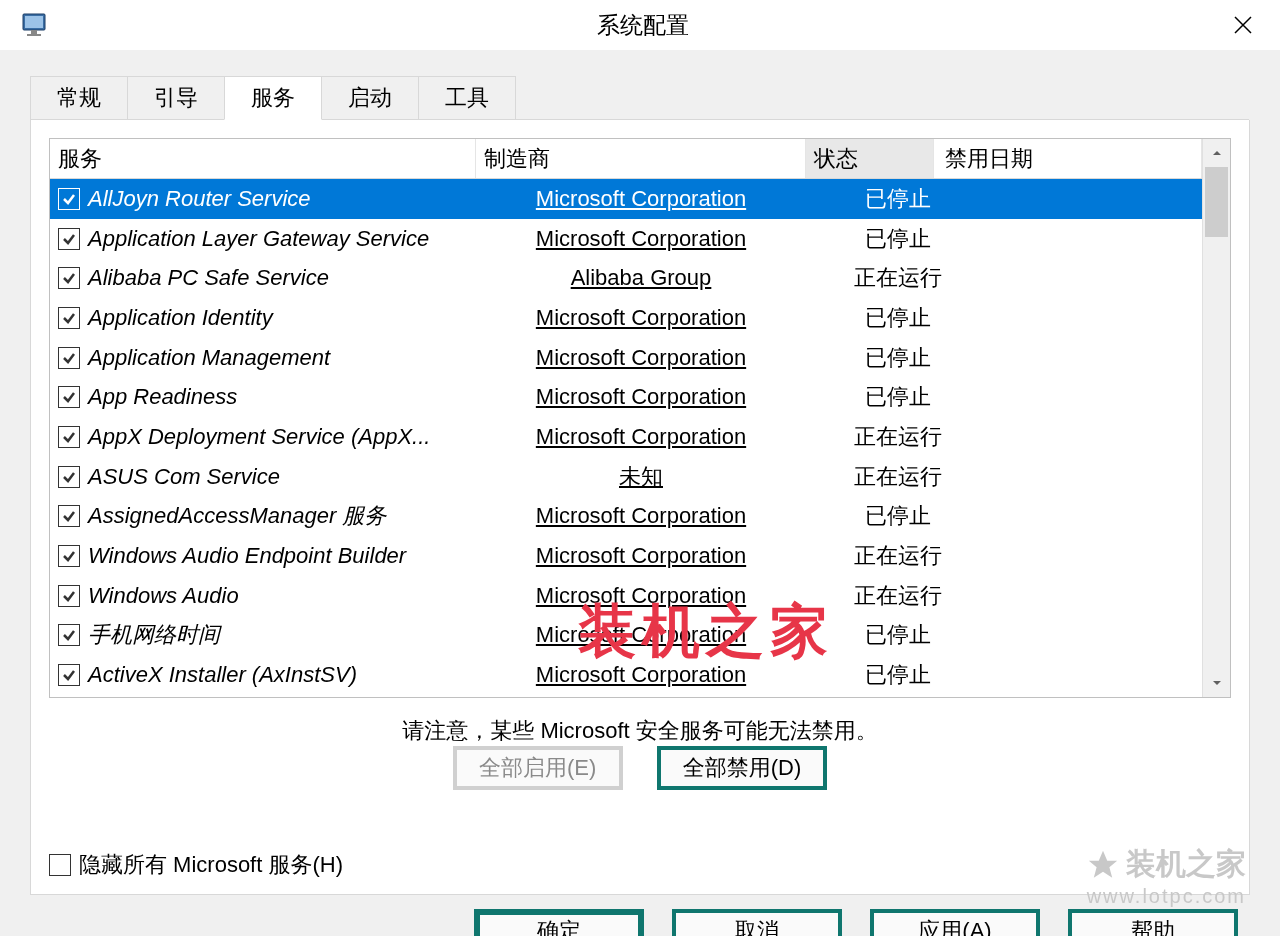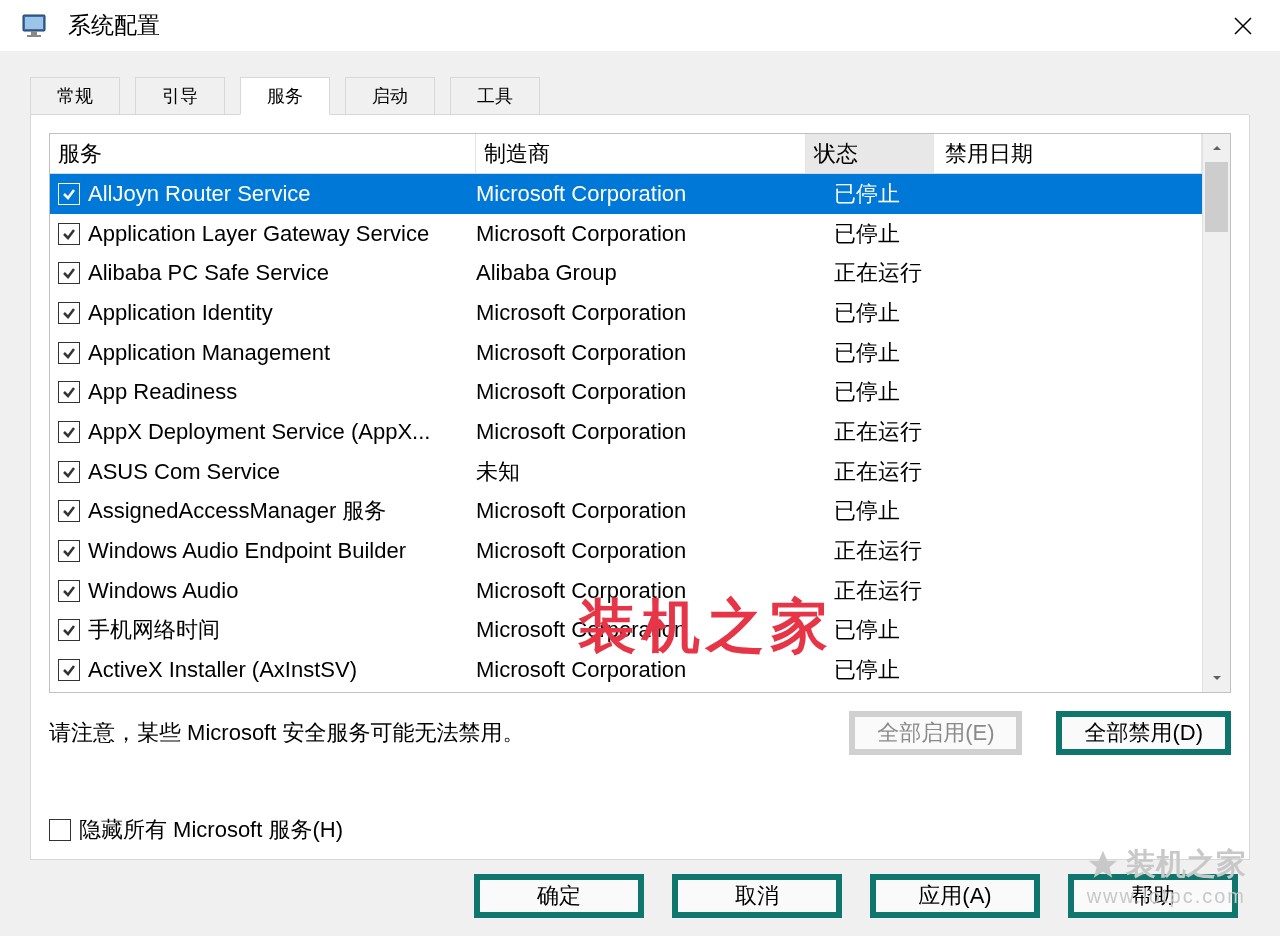--- a/index.html
+++ b/index.html
@@ -1,59 +1,59 @@
 <!DOCTYPE html>
 <html><head>
 <meta charset="utf-8">
 <style>
 * { box-sizing: border-box; margin: 0; padding: 0; }
 html, body { width: 1280px; height: 936px; font-family: "Segoe UI","Microsoft YaHei",sans-serif; background: #fff; overflow: hidden; }
-.window { width: 1280px; height: 936px; background: #fff; display: flex; flex-direction: column; }
+.window { width: 1280px; height: 936px; background: #fff; display: flex; flex-direction: column; text-align: center; }
 .titlebar { height: 54px; display: flex; align-items: center; padding: 0 12px 0 20px; }
 .titleicon { width: 30px; height: 26px; margin-right: 18px; }
 .title { font-size: 23px; color: #000; flex: 1; }
 .closebtn { width: 50px; height: 50px; display: flex; align-items: center; justify-content: center; font-size: 24px; cursor: pointer; }
 .closex { stroke: #000; stroke-width: 1.5; }
 .body { flex: 1; background: #f0f0f0; padding: 0 0 18px 0; display: flex; flex-direction: column; }
 .tabs { display: flex; align-items: flex-end; padding: 26px 0 0 30px; }
-.tab { padding: 6px 26px; font-size: 18px; color: #000; background: #f0f0f0; border: 1px solid #d8d8d8; margin-right: 16px; cursor: pointer; position: relative; }
+.tab { padding: 6px 26px; font-size: 22px; color: #000; background: #f0f0f0; border: 1px solid #d8d8d8; margin-right: 0; cursor: pointer; position: relative; }
 .tab + .tab { margin-left: -1px; }
 .tab.active { background: #fff; border-bottom: 1px solid #fff; z-index: 2; }
 .tabpanelwrap { margin: 0 30px 0 30px; background: #fff; border: 1px solid #d8d8d8; border-top: none; flex: 1; display: flex; flex-direction: column; padding: 18px 18px 14px 18px; position: relative; }
 .tabtopborder { position: absolute; top: -1px; left: 0; right: 0; height: 1px; background: #d8d8d8; }
 .tablewrap { border: 1px solid #c0c0c0; flex: 0 0 560px; display: flex; position: relative; }
 .tableinner { flex: 1; overflow: hidden; display: flex; flex-direction: column; }
 .theader { display: flex; height: 40px; border-bottom: 1px solid #d8d8d8; font-size: 22px; color: #000; }
 .th { display: flex; align-items: center; padding-left: 8px; border-right: 1px solid #e5e5e5; }
 .th0 { width: 426px; }
 .th1 { width: 330px; }
 .th2 { width: 128px; background: #e8e8e8; }
 .th3 { flex: 1; padding-left: 11px; }
 .tbody { flex: 1; overflow: hidden; }
 .row { display: flex; height: 39.7px; align-items: center; font-size: 22px; color: #000; }
 .row.sel { background: #0078d7; color: #fff; }
 .cell { white-space: nowrap; overflow: hidden; text-overflow: ellipsis; }
-.c0 { width: 426px; display: flex; align-items: center; padding-left: 8px; }
-.c1 { width: 330px; padding-left: 0; }
+.c0 { width: 426px; display: flex; align-items: center; padding-left: 8px; font-style: italic; }
+.c1 { width: 330px; padding-left: 0; text-decoration: underline; }
 .c2 { width: 128px; padding-left: 0; margin-left: 28px; }
 .c3 { flex: 1; }
 .chk { width: 22px; height: 22px; border: 1.5px solid #333; background: #fff; margin-right: 8px; display: flex; align-items: center; justify-content: center; flex-shrink: 0; }
 .row.sel .chk { border-color: #fff; background: transparent; }
 .chk svg { width: 16px; height: 16px; }
 .chk path { stroke: #333; stroke-width: 2.5; fill: none; }
 .row.sel .chk path { stroke: #fff; }
 .scrollbar { width: 28px; background: #f0f0f0; border-left: 1px solid #e0e0e0; display: flex; flex-direction: column; }
 .sbbtn { height: 28px; display: flex; align-items: center; justify-content: center; }
 .sbbtn svg { width: 12px; height: 12px; }
 .sbbtn path { fill: #606060; }
 .sbtrack { flex: 1; position: relative; }
 .sbthumb { position: absolute; left: 2px; right: 2px; top: 0; height: 70px; background: #cdcdcd; }
-.belowtable { display: flex; align-items: center; margin-top: 18px; }
+.belowtable { display: flex; align-items: center; margin-top: 18px; flex-direction: column; }
 .note { font-size: 22px; color: #000; flex: 1; }
-.btn { height: 44px; border: 6px solid #0f766e; background: #fafafa; font-size: 22px; padding: 0 22px; cursor: pointer; display: flex; align-items: center; justify-content: center; min-width: 170px; }
+.btn { height: 44px; border: 4px solid #0f766e; background: #fafafa; font-size: 22px; padding: 0 22px; cursor: pointer; display: flex; align-items: center; justify-content: center; min-width: 170px; }
 .btn.disabled { color: #8a8a8a; border-color: #d0d0d0; cursor: default; }
 .btnrow1 { display: flex; gap: 34px; }
 .hidewrap { display: flex; align-items: center; margin-top: 60px; font-size: 22px; }
 .footer { display: flex; justify-content: flex-end; padding: 0 42px 0 0; gap: 28px; margin-top: 14px; }
 .btn.primary { border: 6px solid #0f766e; margin-left: 44px; }
 .watermark1 { position: absolute; left: 528px; top: 454px; font-size: 58px; font-weight: 900; color: #e73548; letter-spacing: 6px; pointer-events: none; font-family: "Microsoft YaHei",sans-serif; }
 .watermark2 { position: fixed; right: 34px; bottom: 28px; text-align: right; color: #c8c8c8; pointer-events: none; }
 .watermark2 .l1 { font-size: 30px; font-weight: 700; display:flex; align-items:center; justify-content:flex-end; gap:6px;}
 .watermark2 .l2 { font-size: 20px; letter-spacing: 2px; }
 .star { width:34px; height:34px; }

